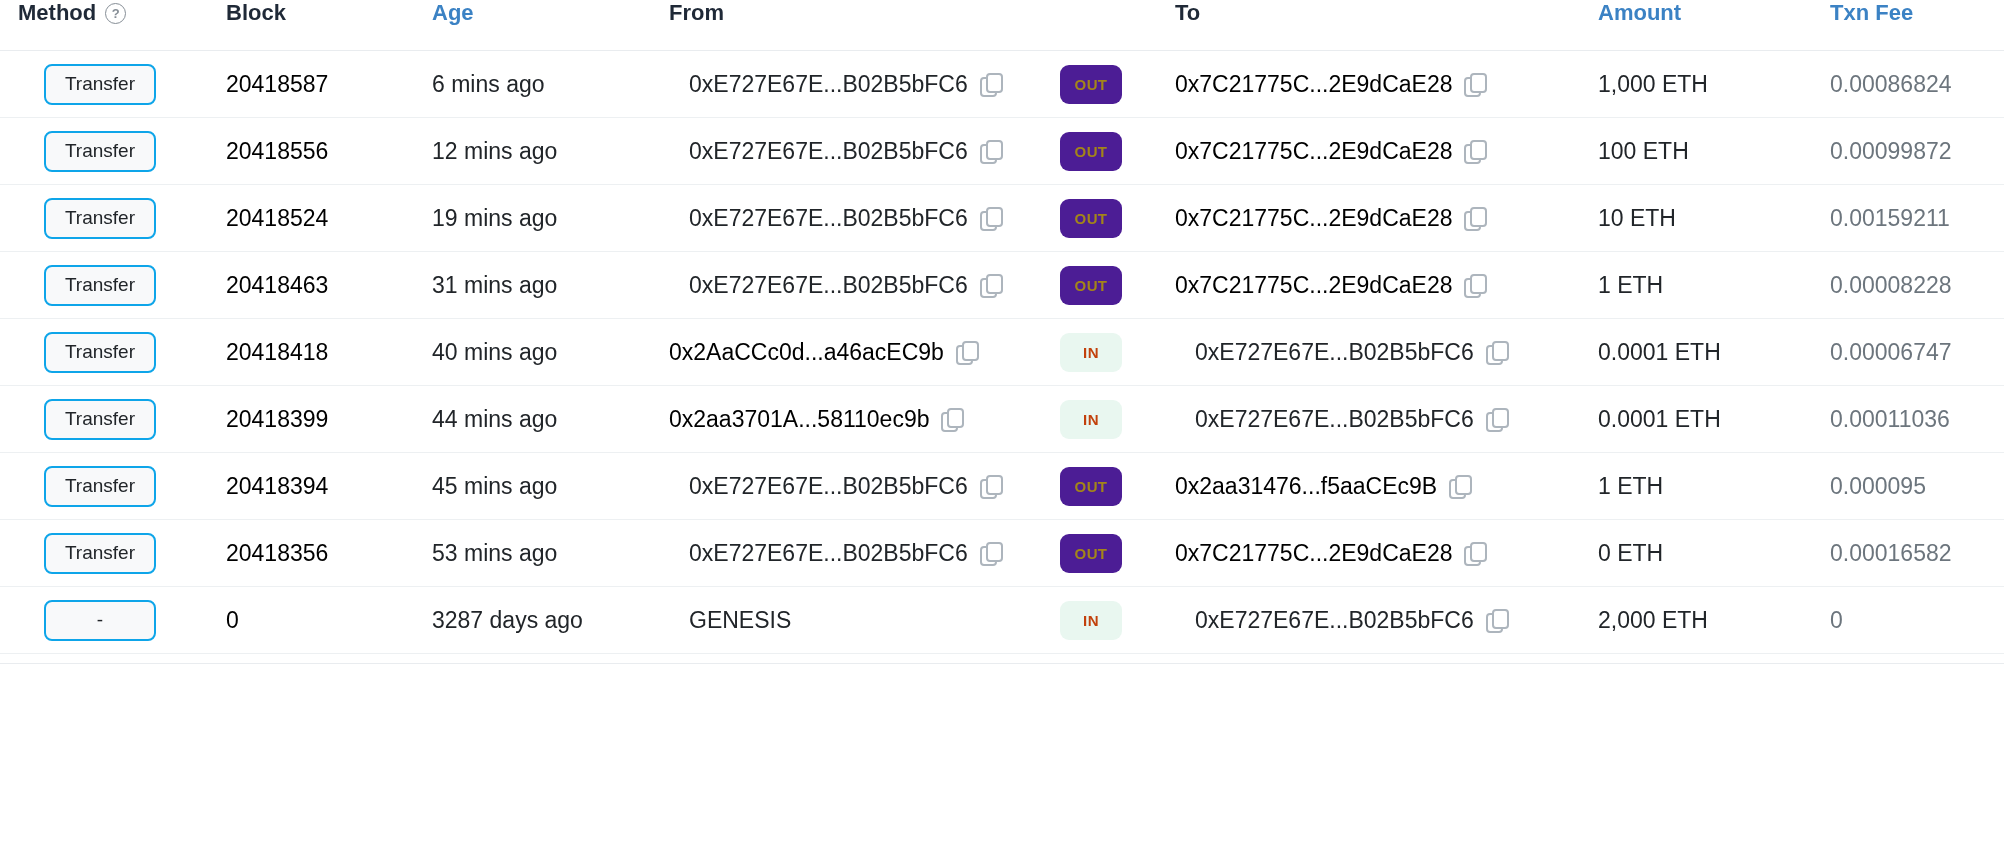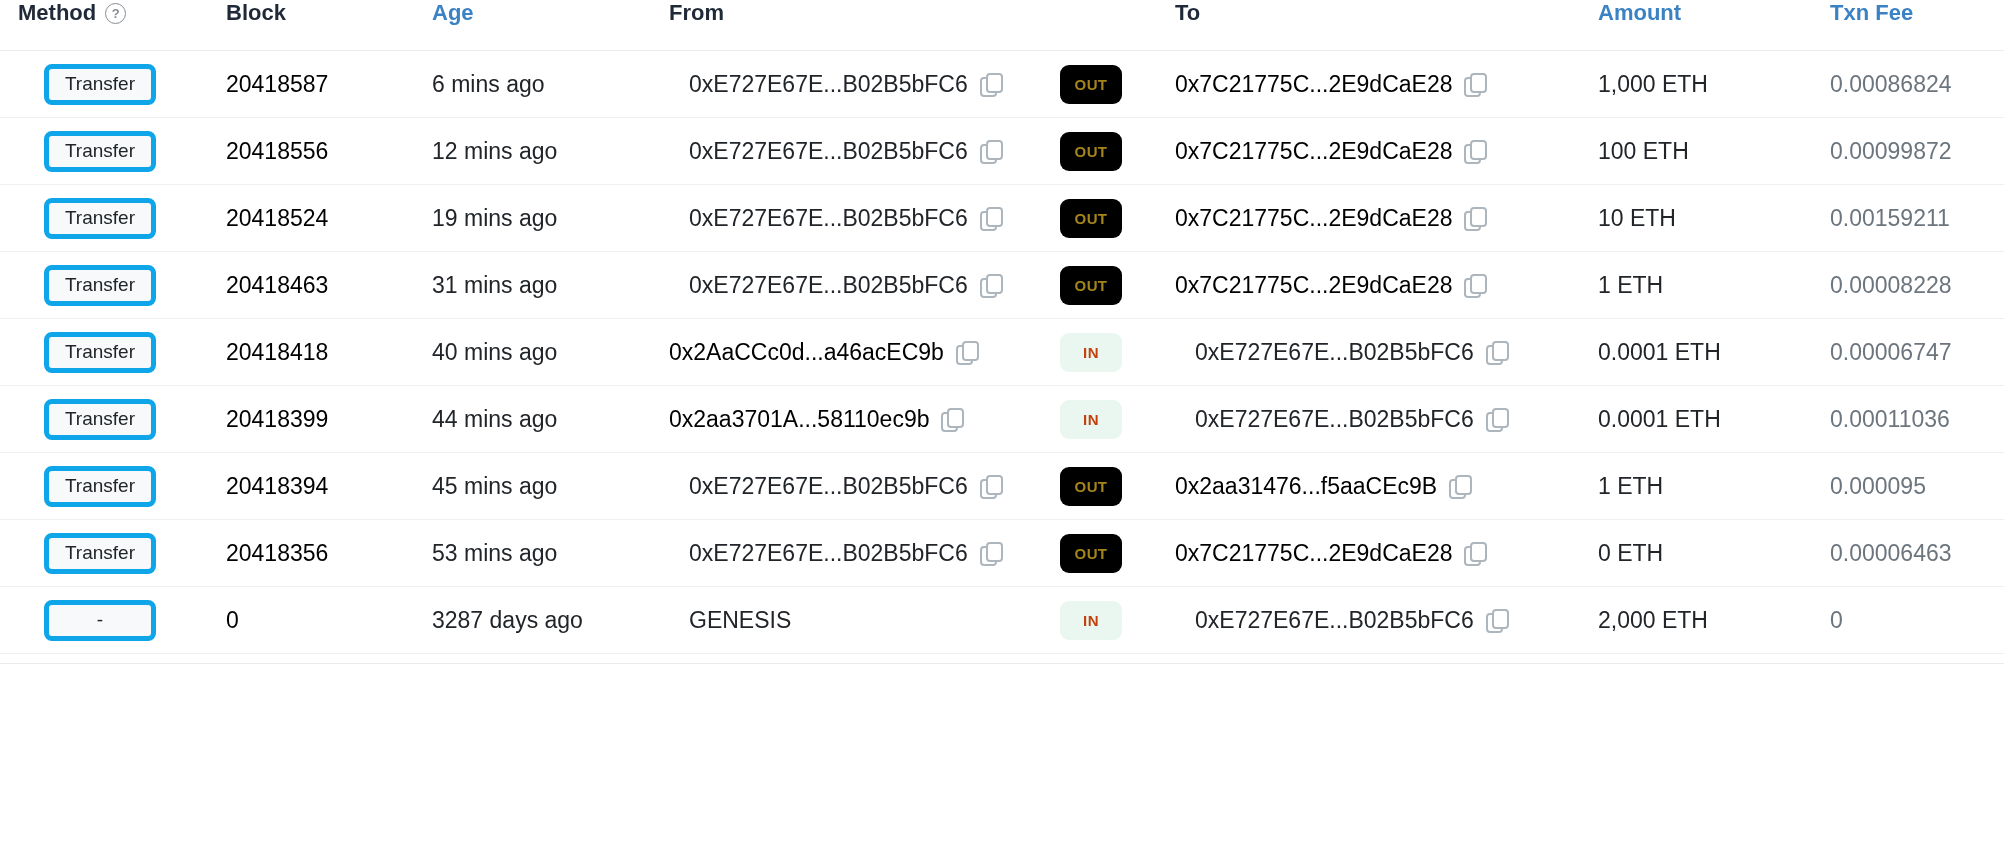--- a/index.html
+++ b/index.html
@@ -85,21 +85,21 @@
   .method-pill {
     display: inline-flex;
     align-items: center;
     justify-content: center;
     min-width: 112px;
     height: 41px;
     padding: 0 14px;
     font-size: 19px;
     color: #212529;
     background: #f8f9fa;
-    border: 5px solid #0ea5e9;
+    border: 2px solid #0ea5e9;
     border-radius: 8px;
     cursor: pointer;
   }
 
   .cell-block  { padding-left: 6px; }
   .cell-age    { padding-left: 2px; color: #212529; }
   .cell-from   { padding-left: 4px; }
   .cell-dir    { padding-left: 0; }
   .cell-to     { padding-left: 10px; }
   .cell-amount { padding-left: 38px; color: #212529; margin-top: 16px; }
@@ -141,21 +141,21 @@
     align-items: center;
     justify-content: center;
     width: 62px;
     height: 39px;
     border-radius: 9px;
     font-size: 15px;
     font-weight: 700;
     letter-spacing: 0.4px;
   }
   .dir-out {
-    background: #000000;
+    background: #4c1d95;
     color: #a38519;
   }
   .dir-in {
     background: #e9f7f0;
     color: #c2410c;
   }
 
   .bottom-rule {
     width: 2004px;
     height: 1px;
@@ -328,21 +328,21 @@
         <td class="cell-from"><span class="addr-wrap">
             <span class="addr-plain">0xE727E67E...B02B5bFC6</span>
             <span class="copy-icon"></span>
           </span></td>
         <td class="cell-dir"><span class="dir-badge dir-out">OUT</span></td>
         <td class="cell-to"><span class="addr-wrap">
             <a class="link">0x7C21775C...2E9dCaE28</a>
             <span class="copy-icon"></span>
           </span></td>
         <td class="cell-amount">0 ETH</td>
-        <td class="cell-fee">0.00006463</td>
+        <td class="cell-fee">0.00016582</td>
       </tr>
       <tr>
         <td class="cell-method"><span class="method-pill">-</span></td>
         <td class="cell-block"><a class="link">0</a></td>
         <td class="cell-age">3287 days ago</td>
         <td class="cell-from"><span class="addr-wrap">
             <span class="addr-plain">GENESIS</span>
           </span></td>
         <td class="cell-dir"><span class="dir-badge dir-in">IN</span></td>
         <td class="cell-to"><span class="addr-wrap">

